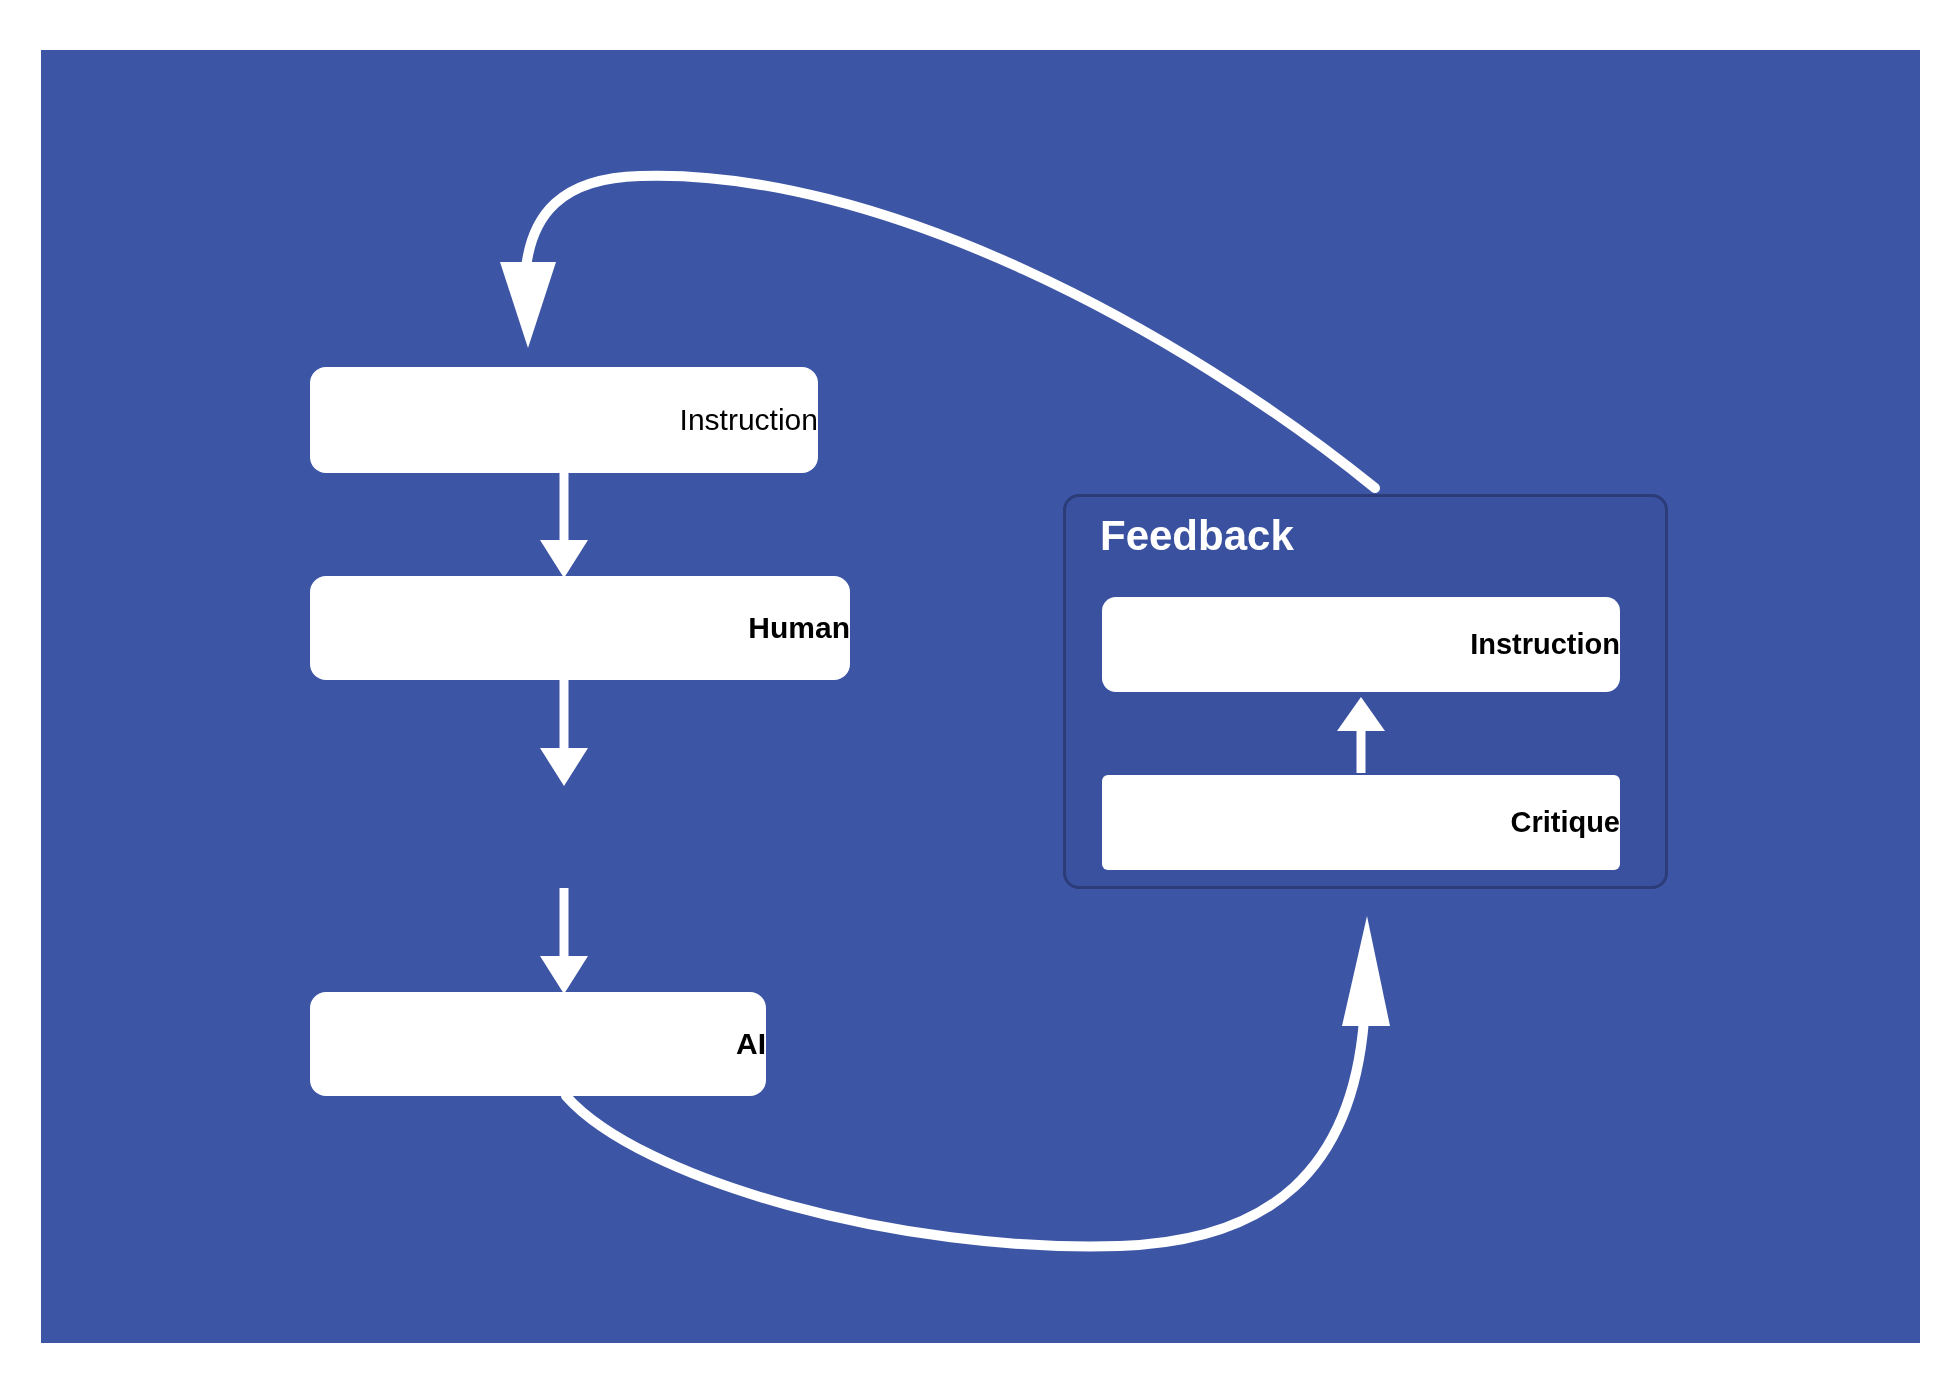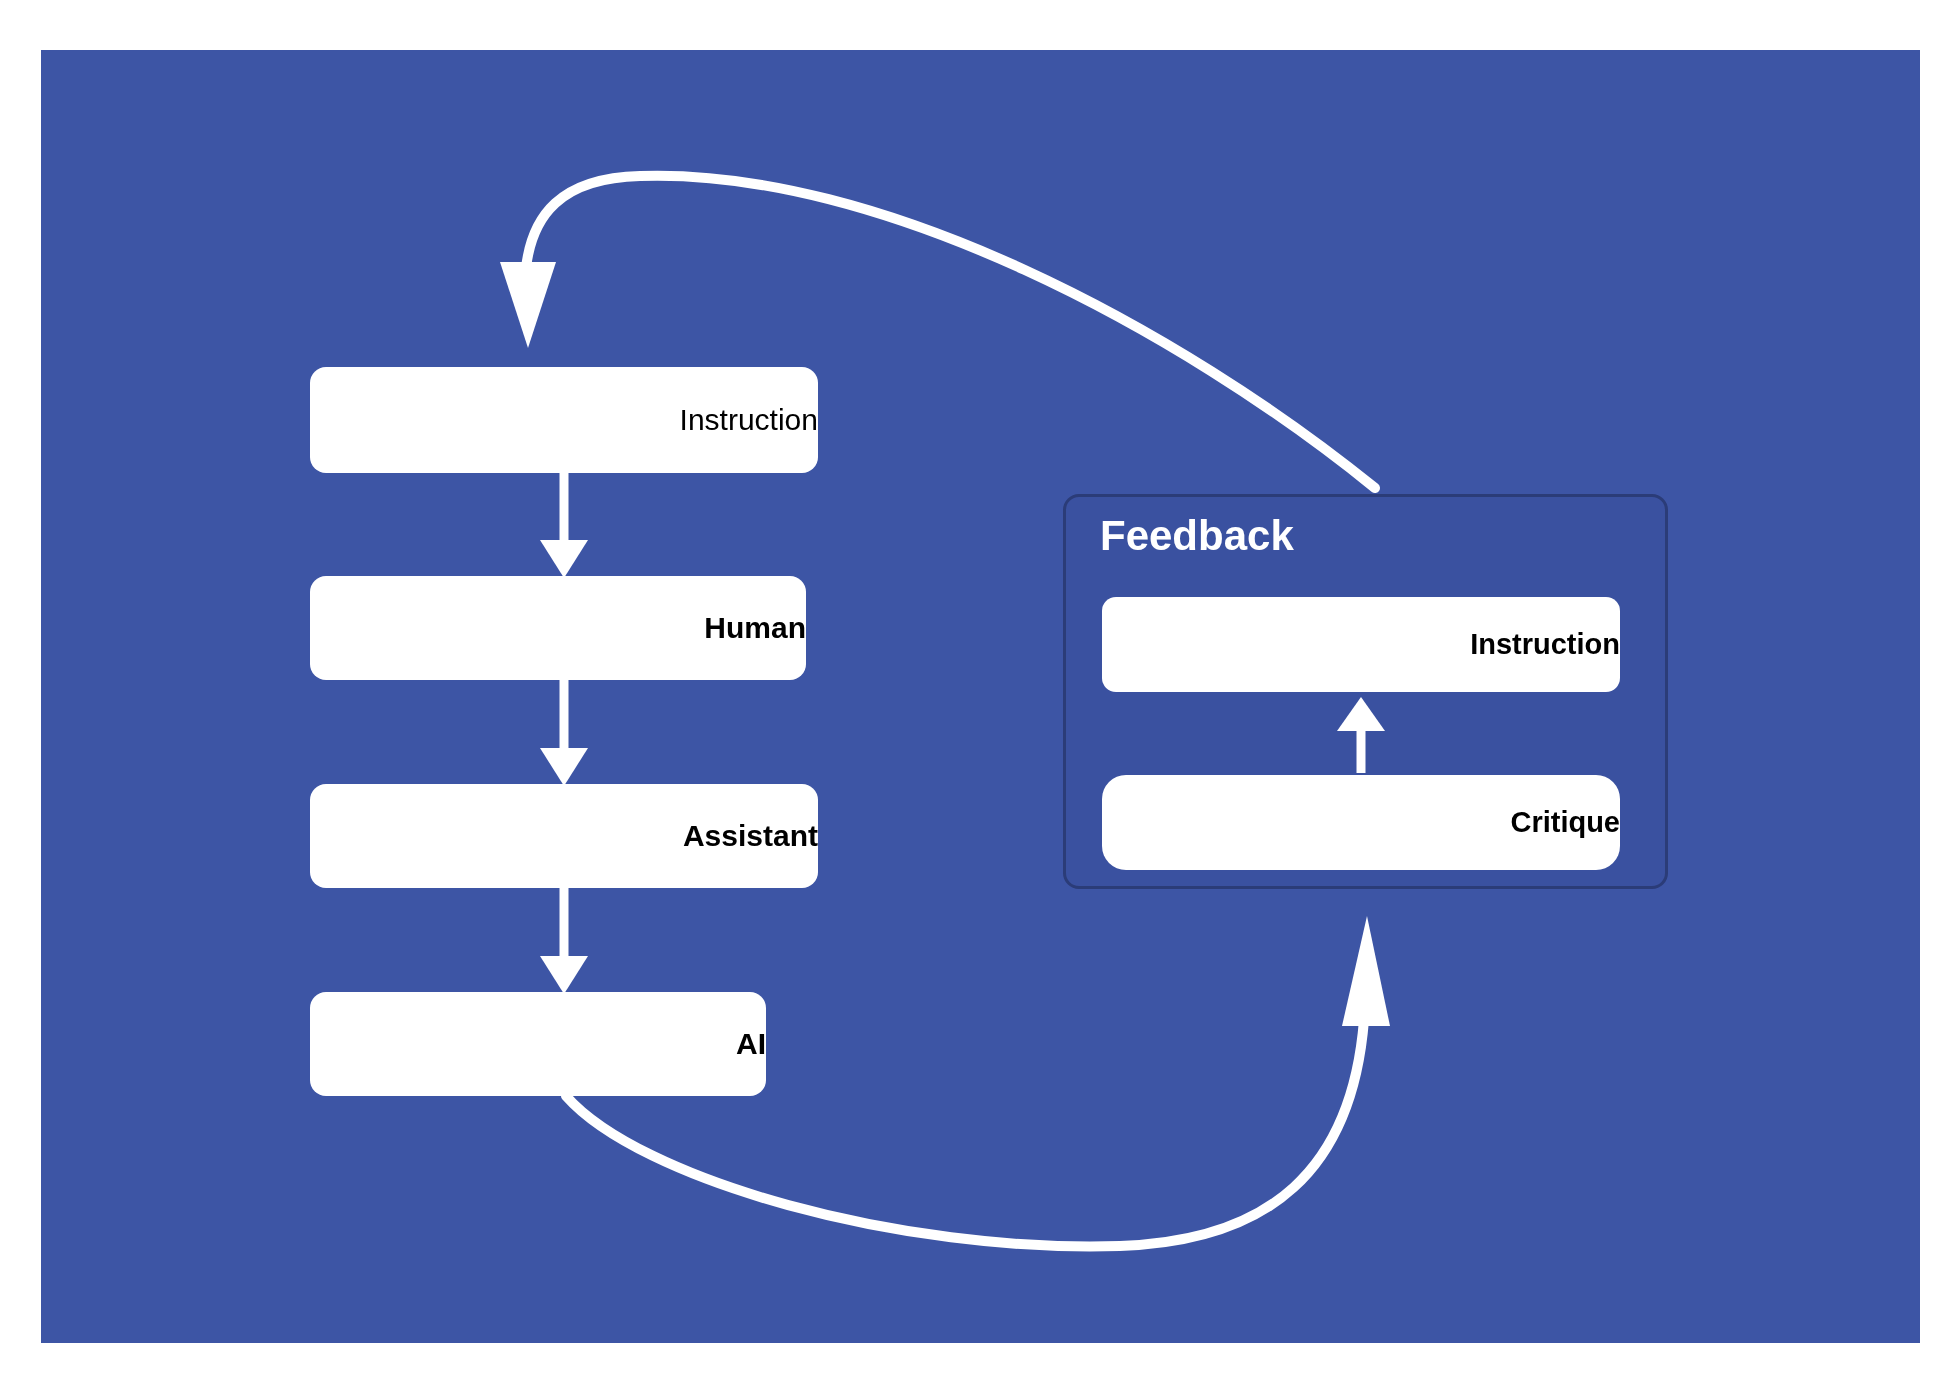--- a/index.html
+++ b/index.html
@@ -54,21 +54,21 @@
   }
   .node-label {
     font-size: 30px;
     line-height: 1;
     color: #000000;
     white-space: nowrap;
   }
 
   
   #node-instruction { left: 310px; top: 367px; width: 508px; height: 106px; }
-  #node-human       { left: 310px; top: 576px; width: 496px; height: 104px; }
+  #node-human       { left: 310px; top: 576px; width: 540px; height: 104px; }
   #node-assistant   { left: 310px; top: 784px; width: 508px; height: 104px; }
   #node-ai          { left: 310px; top: 992px; width: 456px; height: 104px; }
 
   
   #node-instruction .node-label { font-weight: 400; }
   #node-human .node-label,
   #node-assistant .node-label,
   #node-ai .node-label { font-weight: 700; }
 
   
@@ -88,21 +88,21 @@
     left: 1100px;
     top: 515px;
     font-size: 42px;
     font-weight: 700;
     color: #ffffff;
     line-height: 1;
     white-space: nowrap;
   }
 
   #node-fb-instruction { left: 1102px; top: 597px; width: 518px; height: 95px; border-radius: 14px; }
-  #node-fb-critique    { left: 1102px; top: 775px; width: 518px; height: 95px; border-radius: 24px; }
+  #node-fb-critique    { left: 1102px; top: 775px; width: 518px; height: 95px; border-radius: 6px; }
   #node-fb-instruction .node-label,
   #node-fb-critique .node-label { font-weight: 700; font-size: 29px; }
 </style>
 </head>
 <body>
 
 <div id="canvas">
 
   <div id="board"></div>
 
@@ -148,23 +148,20 @@
   </svg>
 
   <div class="node" id="node-instruction">
     <span class="node-label">Instruction</span>
   </div>
 
   <div class="node" id="node-human">
     <span class="node-label">Human</span>
   </div>
 
-  <div class="node" id="node-assistant">
-    <span class="node-label">Assistant</span>
-  </div>
 
   <div class="node" id="node-ai">
     <span class="node-label">AI</span>
   </div>
 
   <div class="node" id="node-fb-instruction">
     <span class="node-label">Instruction</span>
   </div>
 
   <div class="node" id="node-fb-critique">

